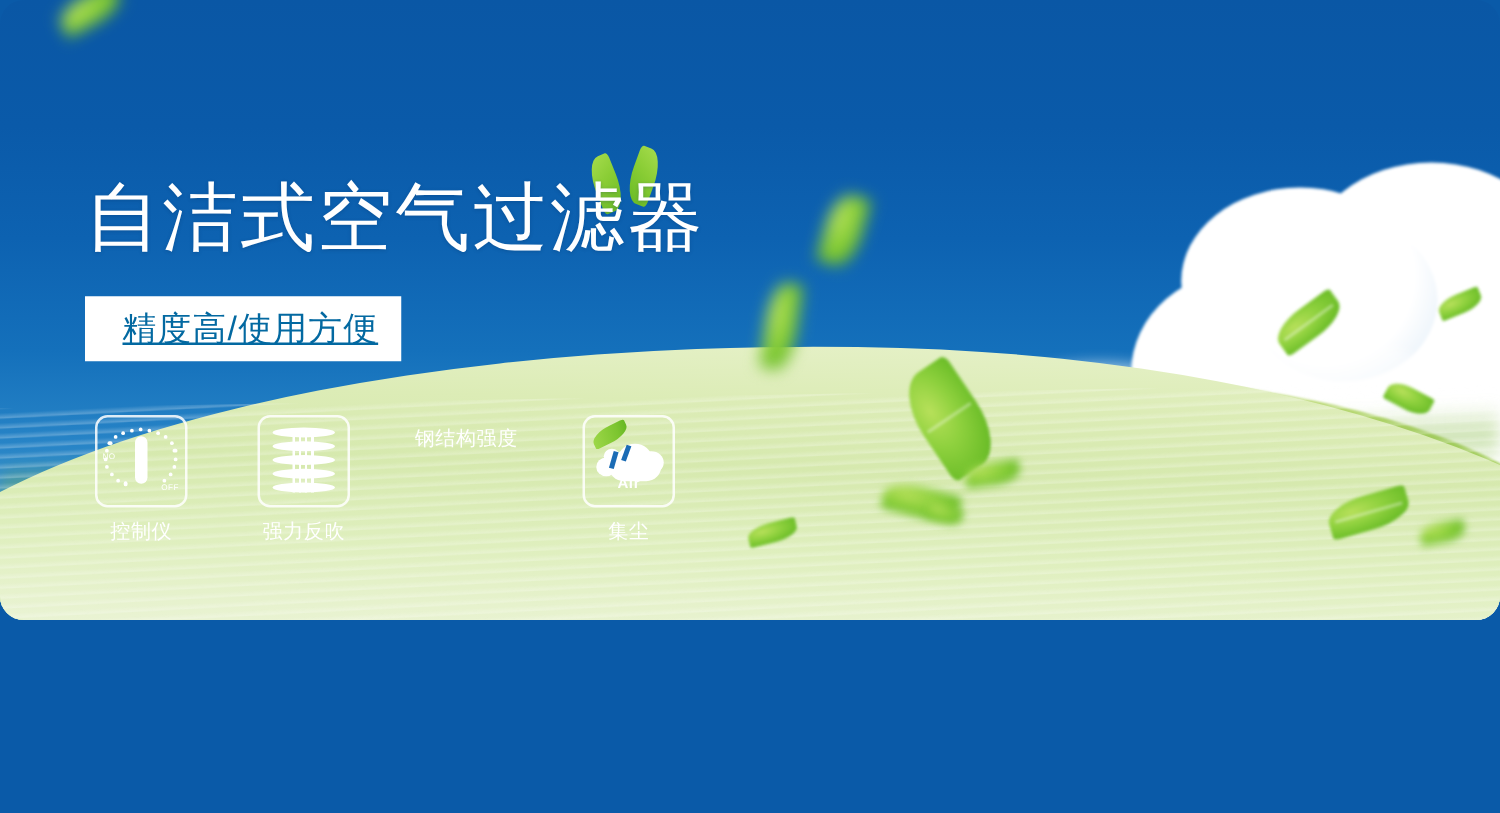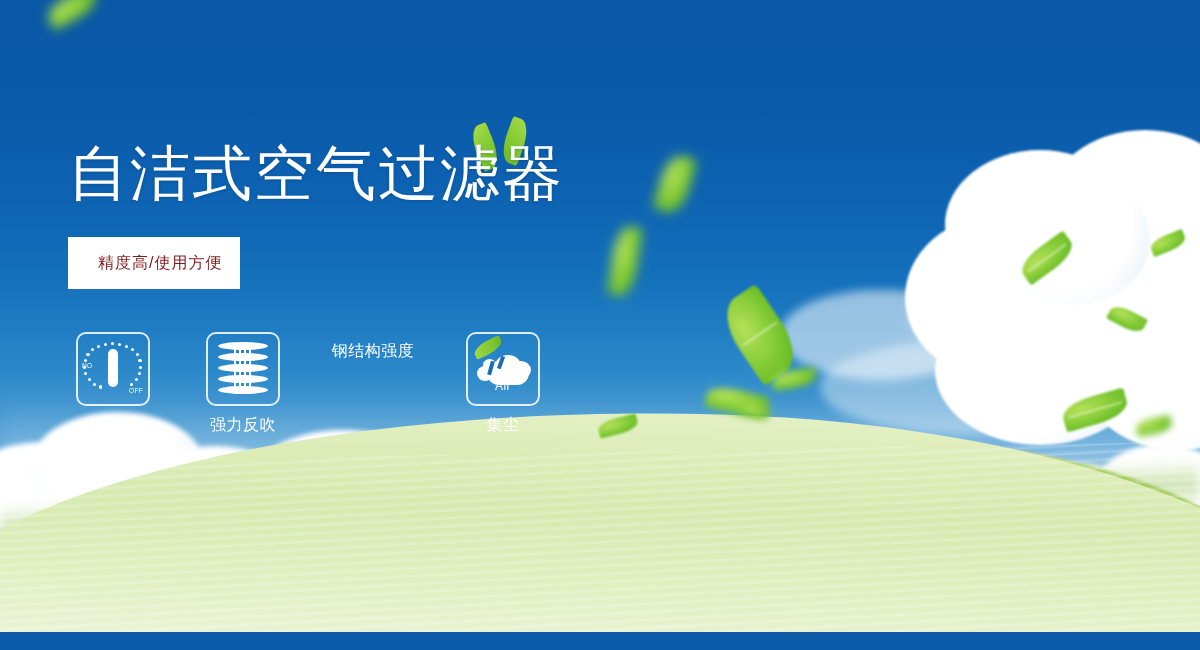--- a/index.html
+++ b/index.html
@@ -5,22 +5,23 @@
   * { margin:0; padding:0; box-sizing:border-box; }
   html, body { width:1200px; height:650px; overflow:hidden; }
   body {
     font-family:"Liberation Sans","DejaVu Sans",sans-serif;
     background:#0a5aa8;
     position:relative;
   }
 
   #banner {
     position:absolute; inset:0;
-    width:1200px; height:632px;
+    width:1200px; height:496px;
     overflow:hidden;
+    border-radius:19px;
   }
 
   
   .sky {
     position:absolute; left:0; top:0; width:1200px; height:560px;
     background:
       radial-gradient(ellipse 900px 340px at 78% 118%, rgba(205,225,240,0.95) 0%, rgba(175,208,235,0.55) 36%, rgba(120,175,222,0.12) 62%, rgba(0,0,0,0) 80%),
       linear-gradient(180deg,
         #0a57a5 0%,
         #0a5aa9 18%,
@@ -120,23 +121,23 @@
     display:flex; align-items:center; justify-content:center;
     padding:0 20px 0 18px; font-size:22px; letter-spacing:1px;
     position:relative; z-index:2;
   }
   .sub-a::after{
     content:""; position:absolute; right:-15px; top:0;
     width:0; height:0; border-style:solid;
     border-width:0 0 52px 16px; border-color:transparent transparent #10438f transparent;
   }
   .sub-b {
-    background:#ffffff; color:#7f1d1d;
+    background:#ffffff; color:#0369a1;
     display:flex; align-items:center; justify-content:center;
-    padding:0 18px 0 30px; font-size:16px; letter-spacing:1px;
+    padding:0 18px 0 30px; font-size:27px; letter-spacing:1px;text-decoration:underline;
   }
 
   
   .features { position:absolute; left:68px; top:332px; display:flex; gap:40px; }
   .feat { width:90px; display:flex; flex-direction:column; align-items:center; }
   .feat-box {
     width:74px; height:74px; border:2px solid rgba(255,255,255,0.85);
     border-radius:10px; position:relative;
     display:flex; flex-direction:column; align-items:center; justify-content:center;
     color:#ffffff;
@@ -159,21 +160,21 @@
   .blow .ring {
     position:absolute; left:0; width:50px; height:8px;
     border-radius:50%; background:#ffffff;
   }
   .blow .core {
     position:absolute; left:16px; top:2px; width:18px; height:50px;
     background:repeating-linear-gradient(90deg,#ffffff 0 2px, transparent 2px 5px);
   }
 
   
-  .aircloud { position:relative; width:56px; height:44px; }
+  .aircloud { position:relative; width:56px; height:44px;font-weight:bold; }
   .aircloud .c1 { position:absolute; left:12px; bottom:6px; width:42px; height:24px; background:#fff; border-radius:12px; }
   .aircloud .c2 { position:absolute; left:20px; bottom:14px; width:26px; height:22px; background:#fff; border-radius:50%; }
   .aircloud .c3 { position:absolute; left:36px; bottom:12px; width:20px; height:18px; background:#fff; border-radius:50%; }
   .aircloud .c4 { position:absolute; left:2px;  bottom:10px; width:16px; height:15px; background:#fff; border-radius:50%; }
   .aircloud .c5 { position:absolute; left:8px;  bottom:20px; width:13px; height:12px; background:#fff; border-radius:50%; }
   .aircloud .gap1 { position:absolute; left:14px; bottom:16px; width:4px; height:14px; background:#1b6cb5; transform:rotate(16deg); }
   .aircloud .gap2 { position:absolute; left:24px; bottom:22px; width:4px; height:13px; background:#1b6cb5; transform:rotate(20deg); }
   .aircloud .gleaf {
     position:absolute; left:-2px; top:-6px; width:30px; height:13px;
     background:linear-gradient(100deg,#9fd84a 0%, #7cc52f 70%, #63b522 100%);

